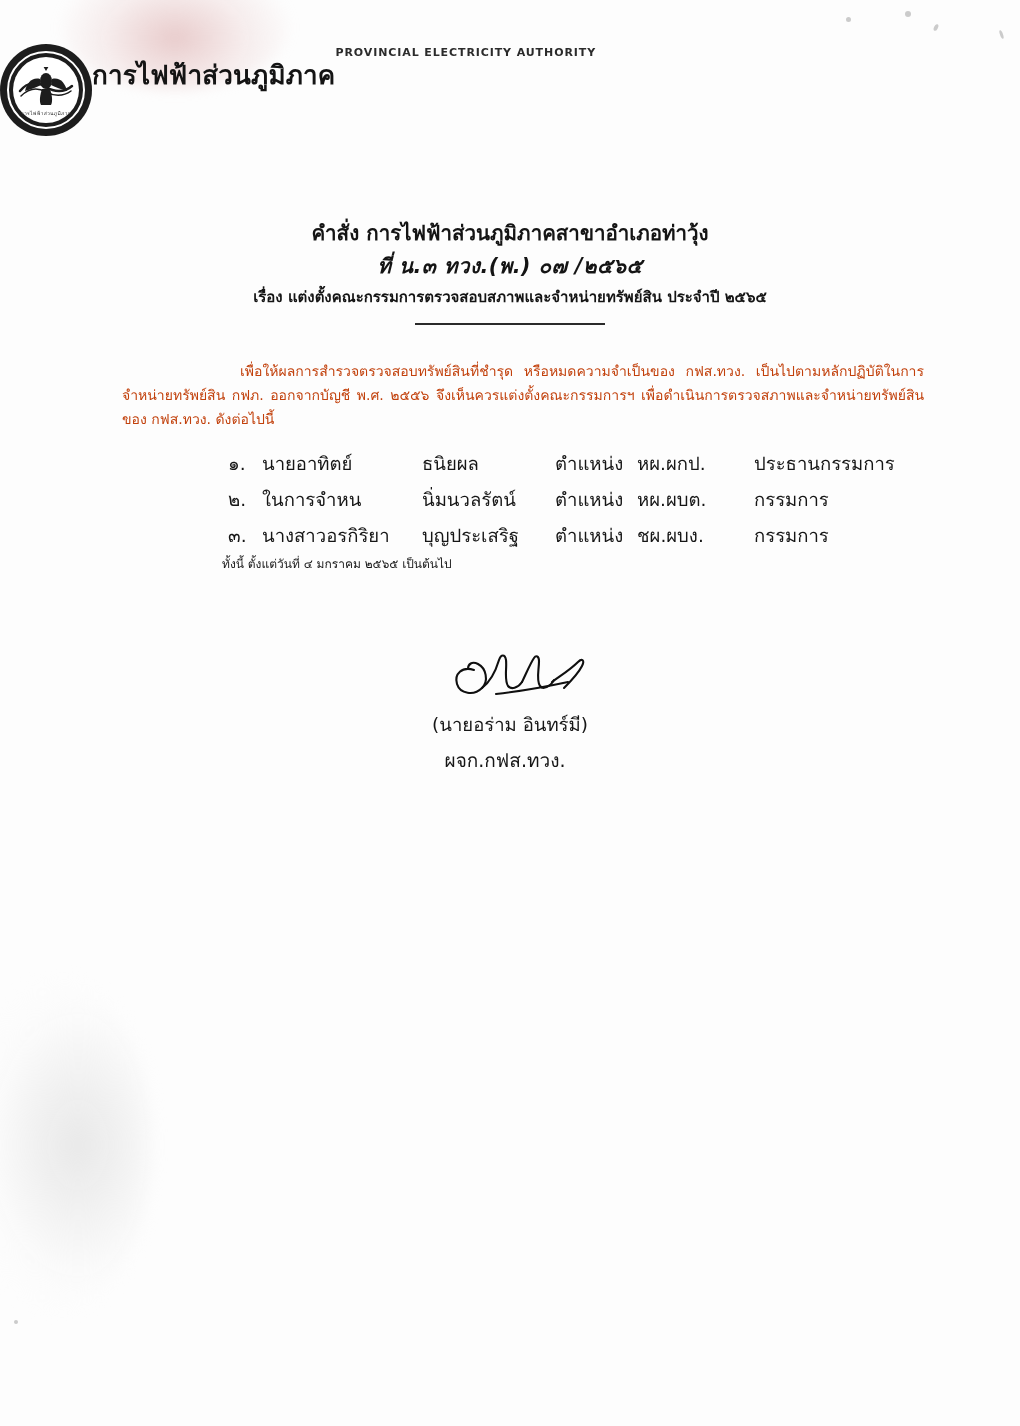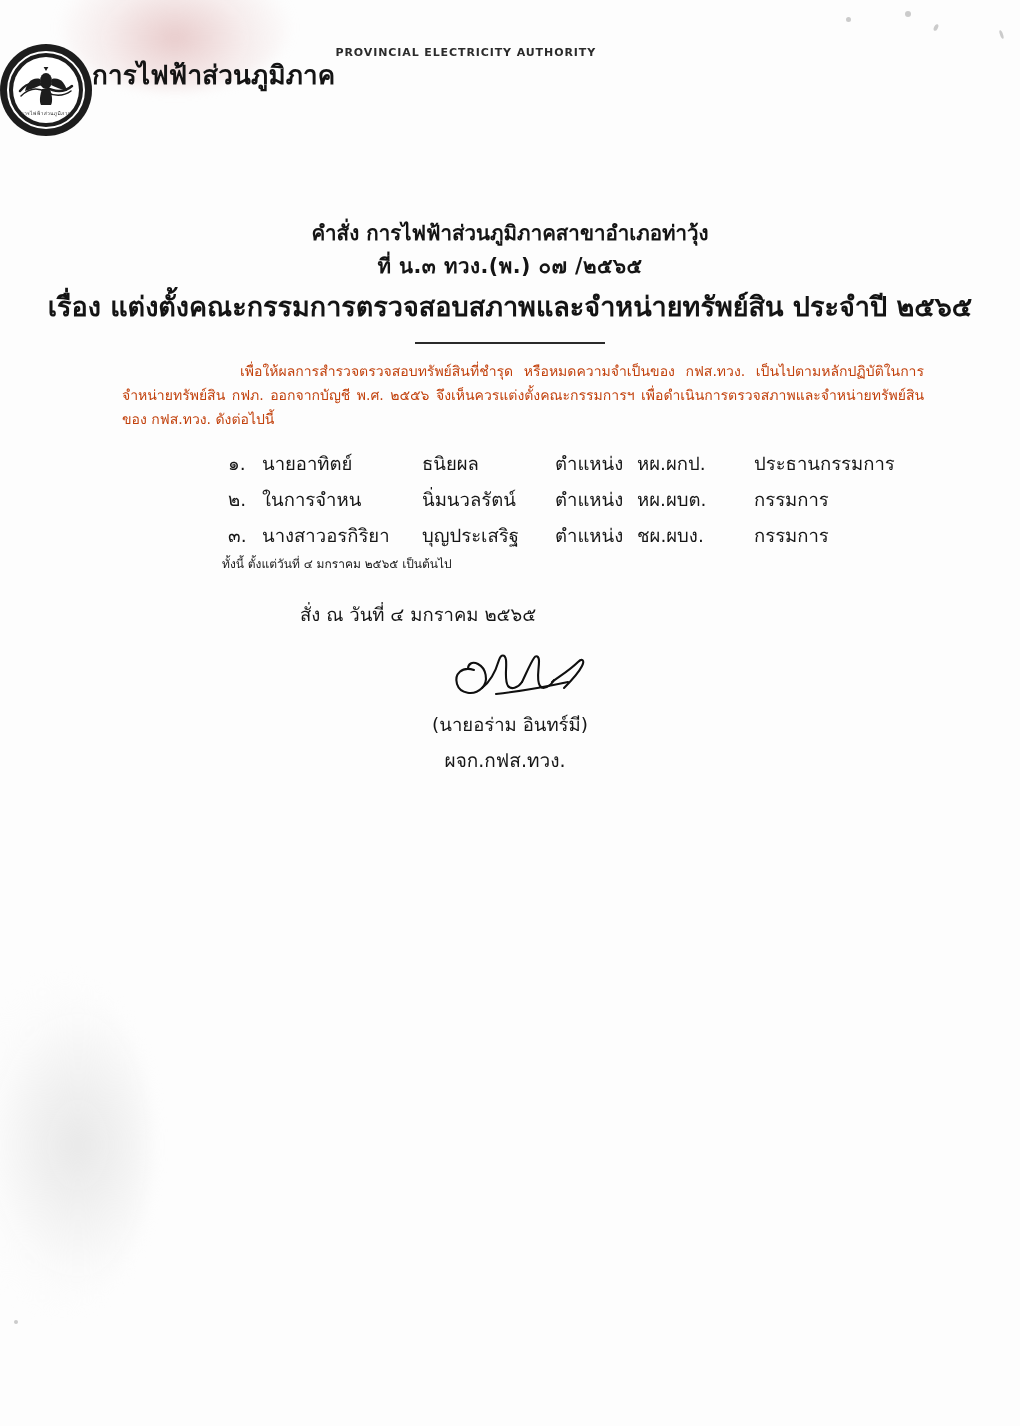--- a/index.html
+++ b/index.html
@@ -139,23 +139,24 @@
     font-weight: 700;
     color: #141414;
     line-height: 1.55;
   }
   .doc-number {
     font-size: 20.5px;
     font-weight: 700;
     color: #141414;
     line-height: 1.6;
     letter-spacing: .5px;
+    font-style: italic;
   }
   .doc-subject {
-    font-size: 27px;
+    font-size: 15px;
     font-weight: 700;
     color: #141414;
     line-height: 1.6;
     margin-top: 2px;
   }
   .rule {
     width: 190px;
     height: 2px;
     background: #2a2a2a;
     margin: 14px auto 0 auto;
@@ -314,21 +315,20 @@
       <span class="cm-sur">บุญประเสริฐ</span>
       <span class="cm-poslb">ตำแหน่ง</span>
       <span class="cm-pos">ชผ.ผบง.</span>
       <span class="cm-role">กรรมการ</span>
     </div>
 
   </div>
 
   <div class="effective">ทั้งนี้ ตั้งแต่วันที่ ๔ มกราคม  ๒๕๖๕ เป็นต้นไป</div>
 
-  <div class="issued">สั่ง ณ วันที่ ๔ มกราคม ๒๕๖๕</div>
 
   <div class="sign-area">
     <div class="signature-mark">
       <svg viewBox="0 0 150 58" width="150" height="58" aria-hidden="true">
         <g fill="none" stroke="#101010" stroke-width="2.1" stroke-linecap="round" stroke-linejoin="round">
           <path d="M30 22 C 18 18, 10 26, 13 36 C 16 46, 30 48, 38 40 C 45 33, 42 20, 34 16 C 28 13, 24 16, 24 21"></path>
           <path d="M38 40 C 46 34, 52 22, 55 12 C 57 6, 61 6, 62 12 C 63 20, 60 32, 64 38 C 67 42, 74 40, 78 34"></path>
           <path d="M78 34 C 82 26, 86 16, 90 10 C 92 7, 95 8, 95 13 C 95 22, 92 32, 96 38 C 99 42, 106 39, 110 32"></path>
           <path d="M108 34 C 116 28, 126 22, 134 14 C 138 10, 141 12, 138 18 C 134 26, 126 34, 120 40"></path>
           <path d="M52 46 C 70 44, 96 40, 124 34"></path>

